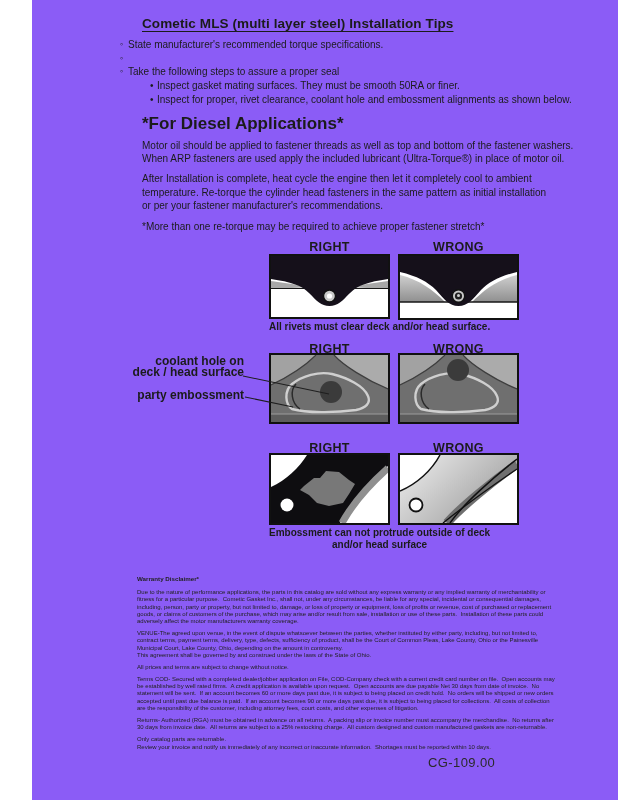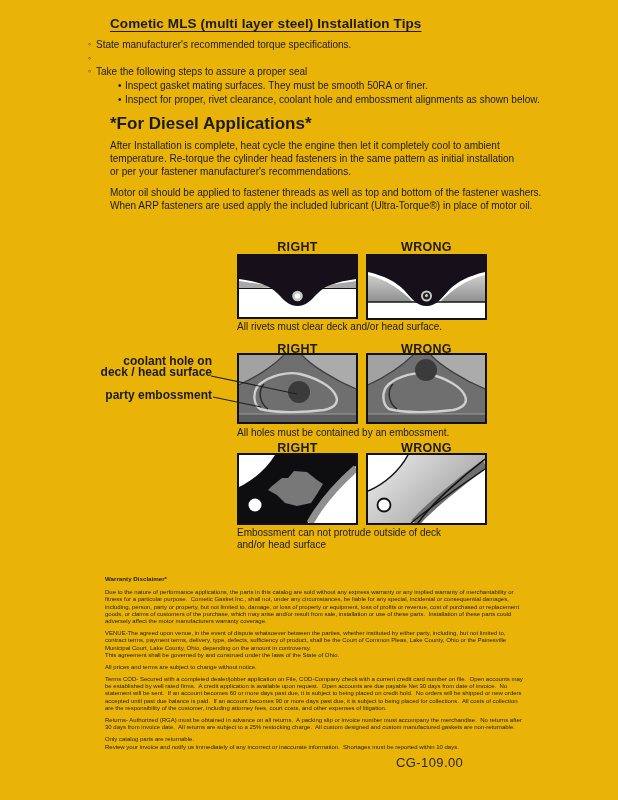--- a/index.html
+++ b/index.html
@@ -2,40 +2,40 @@
 <html><head>
 <meta charset="utf-8">
 <style>
   * { margin:0; padding:0; box-sizing:border-box; }
   html,body { width:618px; height:800px; }
   body {
     font-family:"Liberation Sans","DejaVu Sans",sans-serif;
     background:#ffffff; color:#1b1b1b;
     position:relative; overflow:hidden;
   }
-  .page { position:absolute; inset:0; background:#eab308; }
+  .page { position:absolute; inset:0; background:#8b5cf6;margin-left:32px; }
 
   
   .top-text { position:absolute; top:16px; left:88px; width:480px; }
   .doc-title {
     font-size:13.5px; font-weight:bold; margin-left:22px; margin-bottom:7px;
     text-decoration:underline; text-underline-offset:3px; letter-spacing:0.1px;
   }
   .bullet-row { display:flex; font-size:10px; line-height:13.7px; }
   .bullet-row .marker { width:8px; flex:0 0 8px; font-size:9px; }
   .sub-bullets { margin-left:30px; }
   .sub-bullets .marker { width:7px; flex:0 0 7px; font-size:10px; }
   .section-heading { font-size:17px; font-weight:bold; margin:7px 0 5px 22px; }
   .body-par { font-size:10px; line-height:13.4px; margin:0 0 7px 22px; white-space:pre-line; }
 
   
   .diagram-block { position:absolute; top:240px; left:0; width:618px; height:318px;padding-left:36px; }
   .dg-label { position:absolute; width:121px; text-align:center; font-size:12.5px; font-weight:600; letter-spacing:0.3px; }
   .panel { position:absolute; width:121px; border:2px solid #111; background:#fff; display:block; }
-  .dg-caption { position:absolute; left:237px; font-size:10px; font-weight:normal; white-space:pre-line; line-height:11.5px; }
+  .dg-caption { position:absolute; left:237px; font-size:10px; font-weight:bold; white-space:pre-line; line-height:11.5px;text-align:center; }
   .side-label { position:absolute; left:100px; width:112px; text-align:right; font-size:12px; line-height:11px; white-space:pre-line;font-weight:bold; }
   .leader-overlay { position:absolute; left:100px; top:110px; width:220px; height:70px; z-index:5; pointer-events:none; }
 
   
   .legal { position:absolute; top:575px; left:105px; width:440px; font-size:6px; line-height:7.35px; color:#222; }
   .legal-heading { font-weight:bold; font-size:6.2px; margin-bottom:6.5px; }
   .legal p { white-space:pre; margin:0 0 4.5px 0; }
 
   .footer-code { position:absolute; top:755px; left:396px; font-size:13px; letter-spacing:0.4px; color:#2a2a2a; }
 </style>
@@ -63,25 +63,26 @@
         <span class="marker">•</span>
         <span>Inspect gasket mating surfaces.  They must be smooth 50RA or finer.</span>
       </div>
       <div class="bullet-row">
         <span class="marker">•</span>
         <span>Inspect for proper, rivet clearance, coolant hole and embossment alignments as shown below.</span>
       </div>
     </div>
 
     <div class="section-heading">*For Diesel Applications*</div>
+    <p class="body-par">Motor oil should be applied to fastener threads as well as top and bottom of the fastener washers.
+When ARP fasteners are used apply the included lubricant (Ultra-Torque®) in place of motor oil.</p>
     <p class="body-par">After Installation is complete, heat cycle the engine then let it completely cool to ambient
 temperature. Re-torque the cylinder head fasteners in the same pattern as initial installation
 or per your fastener manufacturer's recommendations.</p>
-    <p class="body-par">Motor oil should be applied to fastener threads as well as top and bottom of the fastener washers.
-When ARP fasteners are used apply the included lubricant (Ultra-Torque®) in place of motor oil.</p>
+    <p class="body-par">*More than one re-torque may be required to achieve proper fastener stretch*</p>
   </div>
 
   <div class="diagram-block">
 
     <div class="dg-label" style="left:237px; top:0;">RIGHT</div>
     <div class="dg-label" style="left:366px; top:0;">WRONG</div>
 
     <svg class="panel" style="left:237px; top:14px; height:65px;" viewBox="0 0 117 61" preserveAspectRatio="none">
       <rect x="0" y="0" width="117" height="61" fill="#ffffff"></rect>
       <polygon points="0,25 42,31 0,33" fill="#a8a8a8"></polygon>
@@ -142,21 +143,20 @@
       <path d="M21,54 C14,49 13,36 21,29 C31,21 48,16 61,19 C77,23 93,31 97,41 C100,48 95,53 85,55 C64,58 35,58 21,54 Z" stroke="#cfcfcf" stroke-width="2.4" fill="none"></path>
       <path d="M29,54 C20,48 19,35 25,29" stroke="#2b2b2b" stroke-width="1.5" fill="none"></path>
       <circle cx="58" cy="15" r="11" fill="#3b3b3b"></circle>
     </svg>
 
     <svg class="leader-overlay" viewBox="0 0 220 70">
       <line x1="111" y1="26" x2="197" y2="44" stroke="#1e1e1e" stroke-width="1.1"></line>
       <line x1="113" y1="47" x2="161" y2="57" stroke="#1e1e1e" stroke-width="1.1"></line>
     </svg>
 
-    <div class="dg-caption" style="top:187px;">All holes must be contained by an embossment.</div>
 
     <div class="dg-label" style="left:237px; top:201px;">RIGHT</div>
     <div class="dg-label" style="left:366px; top:201px;">WRONG</div>
 
     <svg class="panel" style="left:237px; top:213px; height:72px;" viewBox="0 0 117 68" preserveAspectRatio="none">
       <rect x="0" y="0" width="117" height="68" fill="#ffffff"></rect>
       <path d="M0,32 C15,25 28,13 36,0 L117,0 L117,11 C99,27 81,46 69,68 L0,68 Z" fill="#0e0d10"></path>
       <path d="M117,13 C99,29 82,48 71,68" stroke="#8f8f8f" stroke-width="7" fill="none"></path>
       <polygon points="33,31 43,23 49,23 55,16 68,17 78,25 84,29 78,39 72,48 58,51 46,48 38,40 29,35" fill="#787878"></polygon>
       <circle cx="16" cy="50" r="6.5" fill="#ffffff"></circle>

